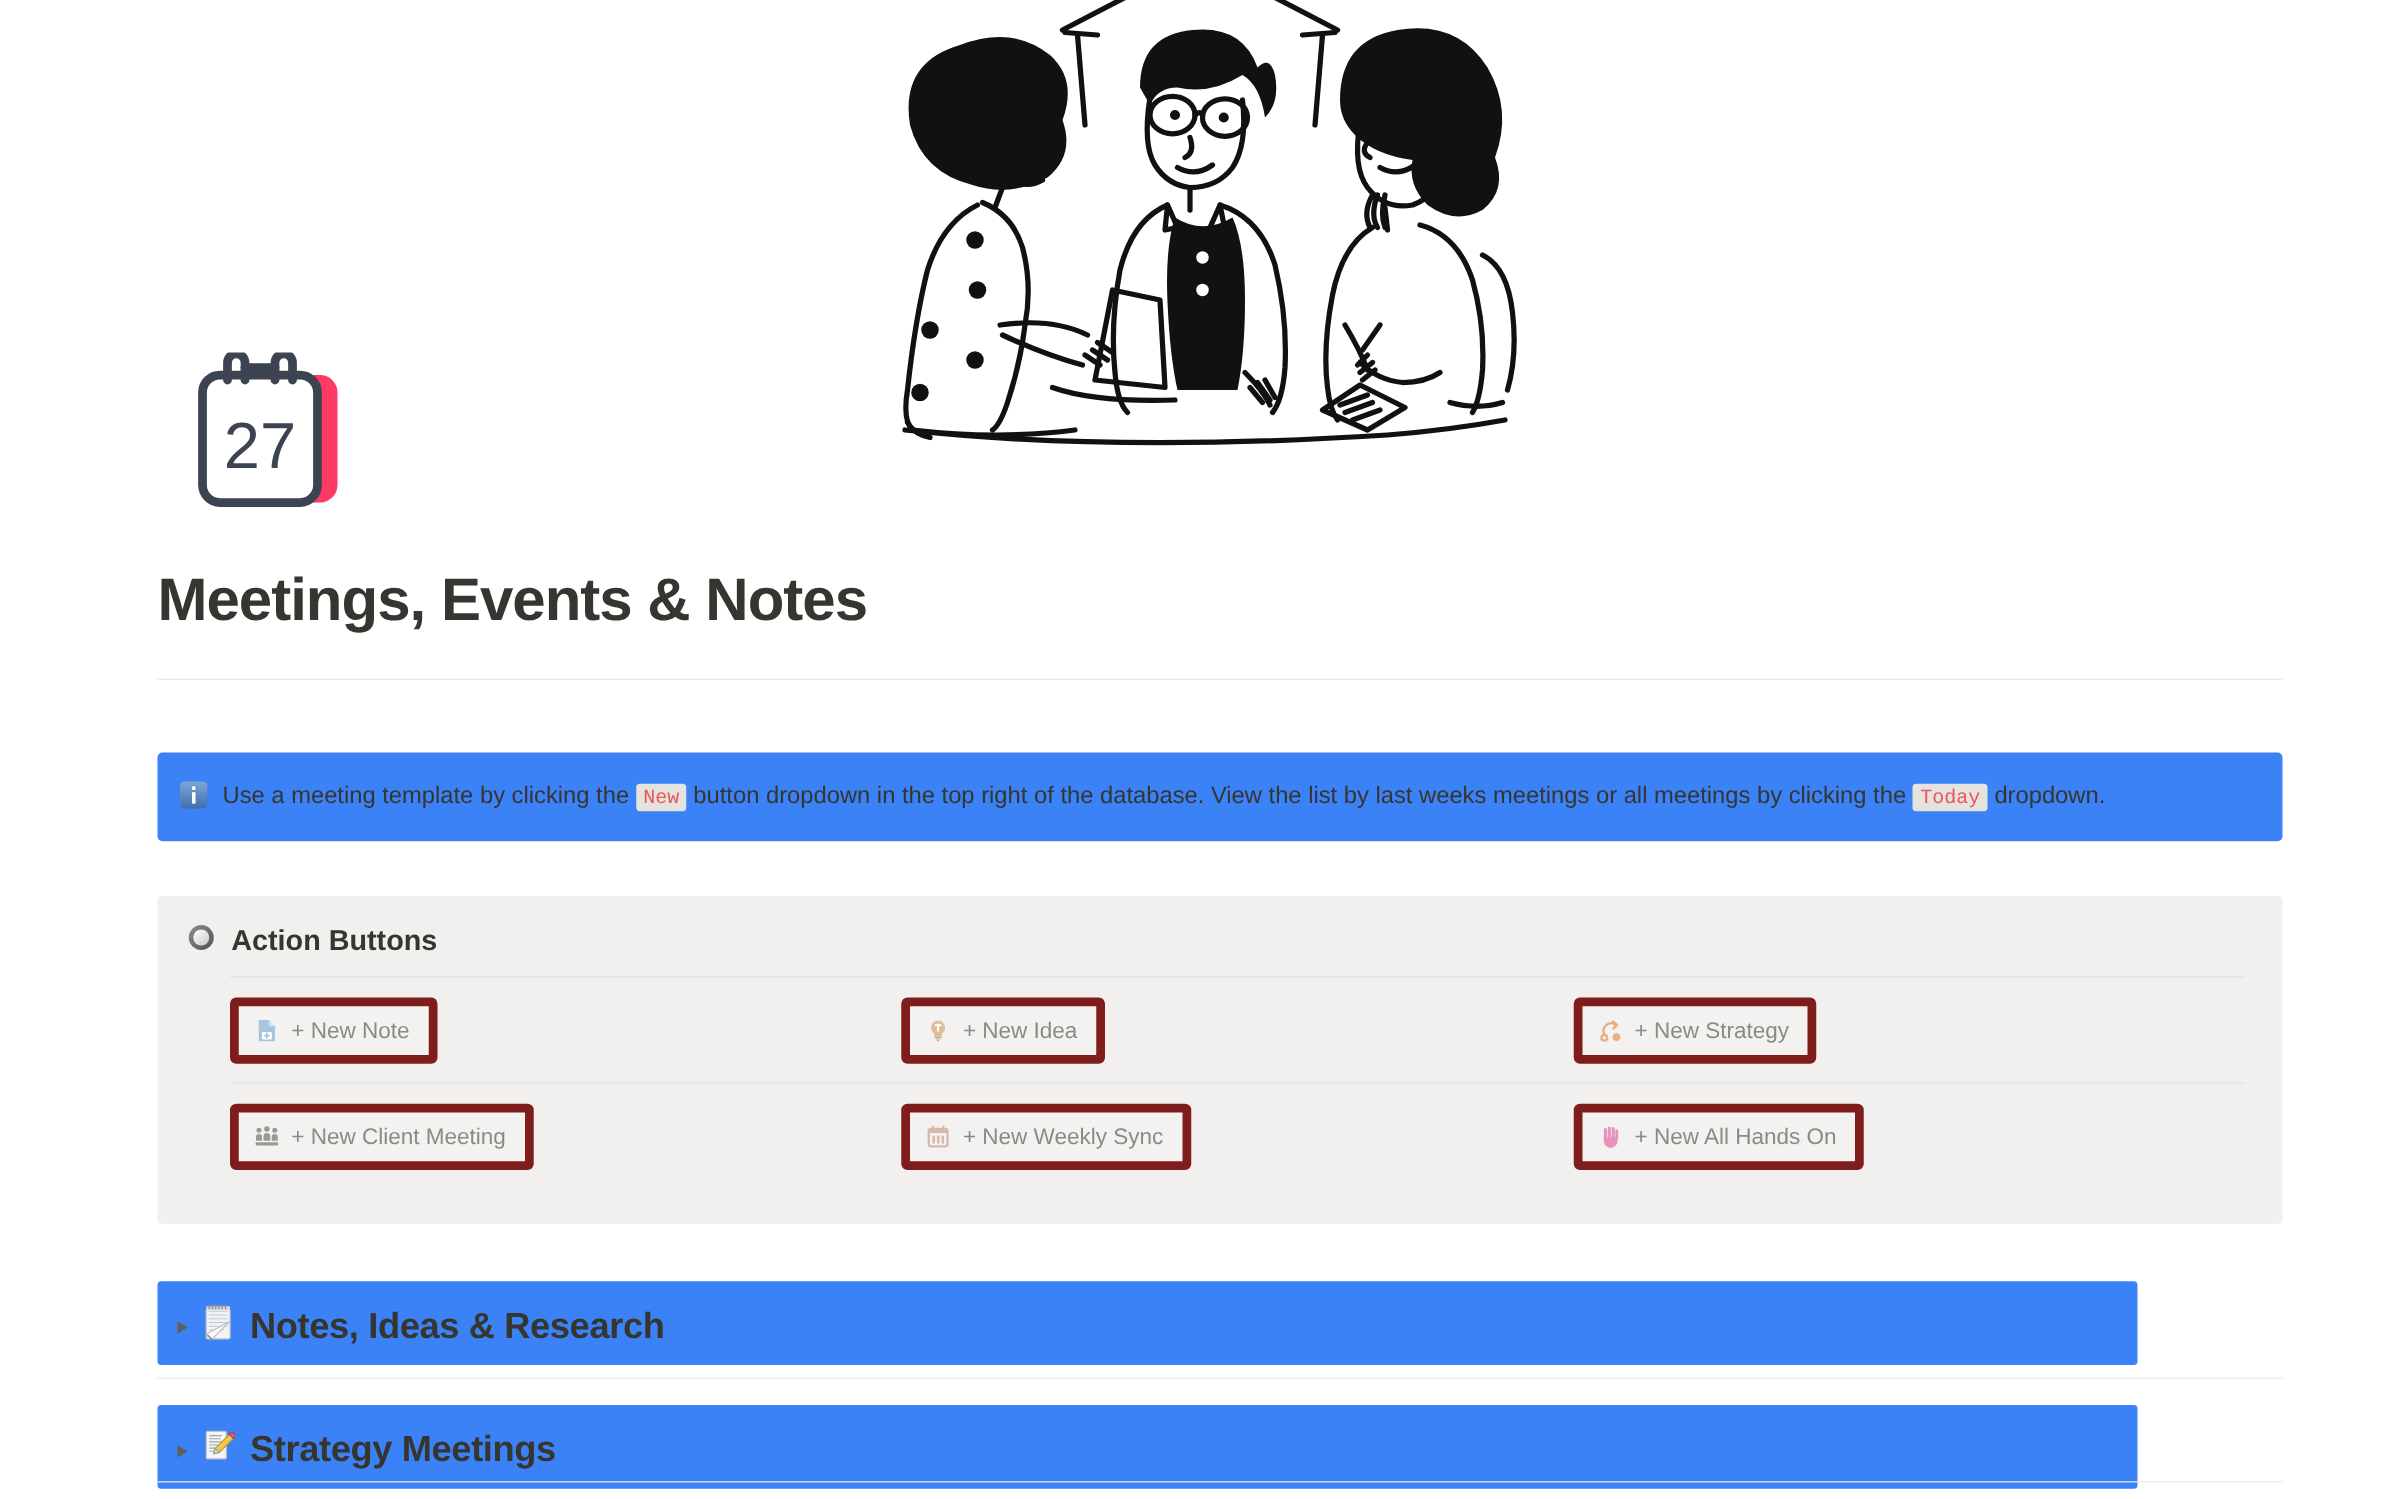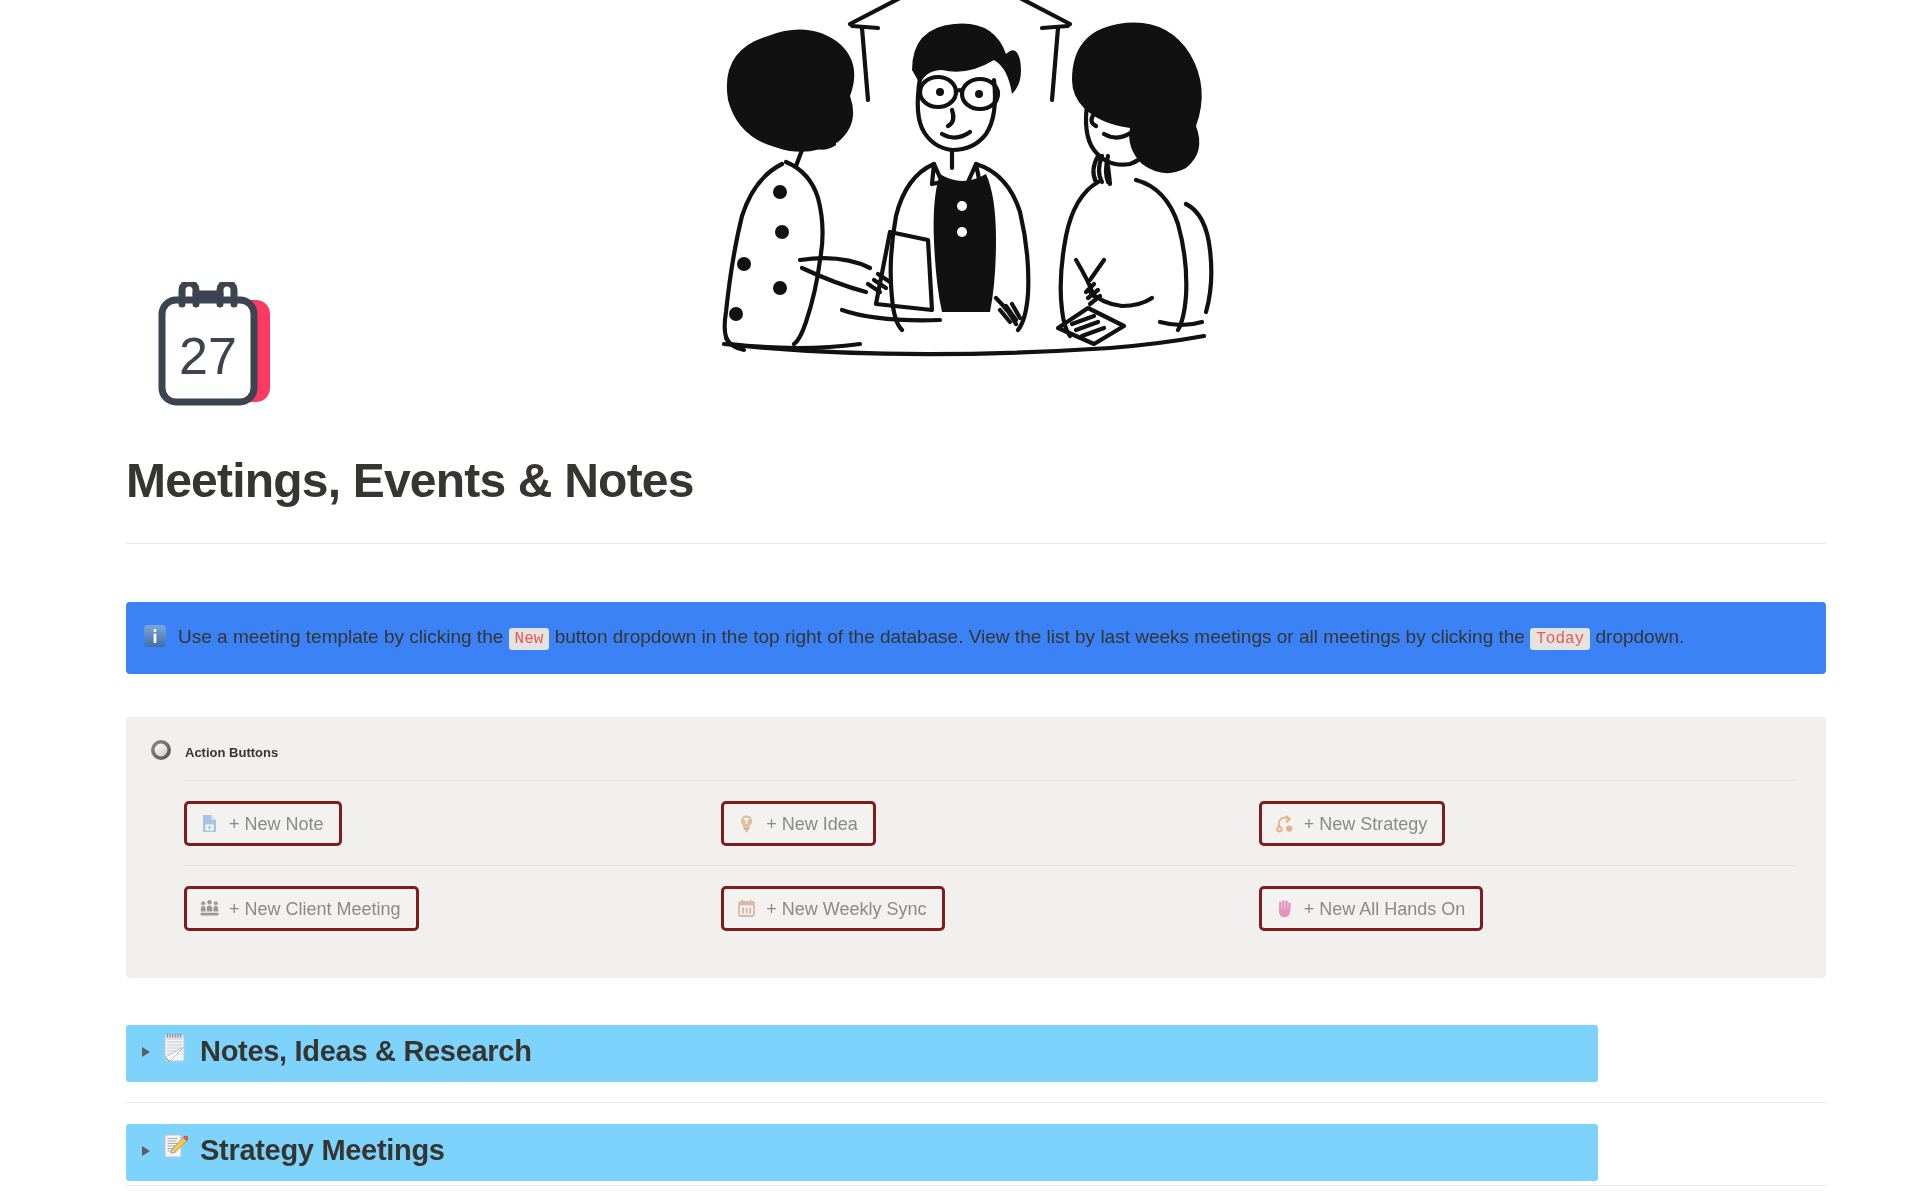--- a/index.html
+++ b/index.html
@@ -81,60 +81,60 @@
     padding: 22px 0 28px 0;
   }
   .section-head {
     display: flex;
     align-items: center;
     gap: 13px;
     padding: 0 30px 0 24px;
     margin-bottom: 15px;
   }
   .section-head-title {
-    font-size: 13px;
+    font-size: 23px;
     font-weight: 700;
     color: #37352f;
   }
   .hrule { border-top: 1px solid #e3e2df; margin: 0 30px 0 58px; }
 
   .btn-row {
     display: flex;
     align-items: center;
     padding: 0 30px 0 58px;
     height: 84px;
   }
   .btn-cell { flex: 1 1 0; display: flex; align-items: center; }
   .action-btn {
     display: inline-flex;
-    align-items: flex-end;
+    align-items: center;
     gap: 9px;
     background: #f3f2f0;
-    border: 3px solid #7f1d1d;
+    border: 7px solid #7f1d1d;
     border-radius: 5px;
     padding: 9px 15px 9px 12px;
     cursor: pointer;
     white-space: nowrap;
   }
   .action-btn .lbl {
     font-size: 18px;
     color: #8c8a85;
     line-height: 20px;
   }
   .action-btn .ic { width: 21px; height: 21px; display: inline-block; flex: 0 0 auto; }
   .action-btn .ic svg { display: block; }
 
   
   .toggle-block {
     position: absolute;
     left: 126px;
-    width: 1472px;
-    background: #7dd3fc;
+    width: 1584px;
+    background: #3b82f6;
     border-radius: 3px;
-    padding: 8px 0 12px 0;
+    padding: 18px 0 12px 0;
   }
   .toggle-row {
     display: flex;
     align-items: center;
     gap: 12px;
     padding-left: 16px;
   }
   .tri {
     width: 0; height: 0;
     border-left: 8px solid #5f5e5b;

